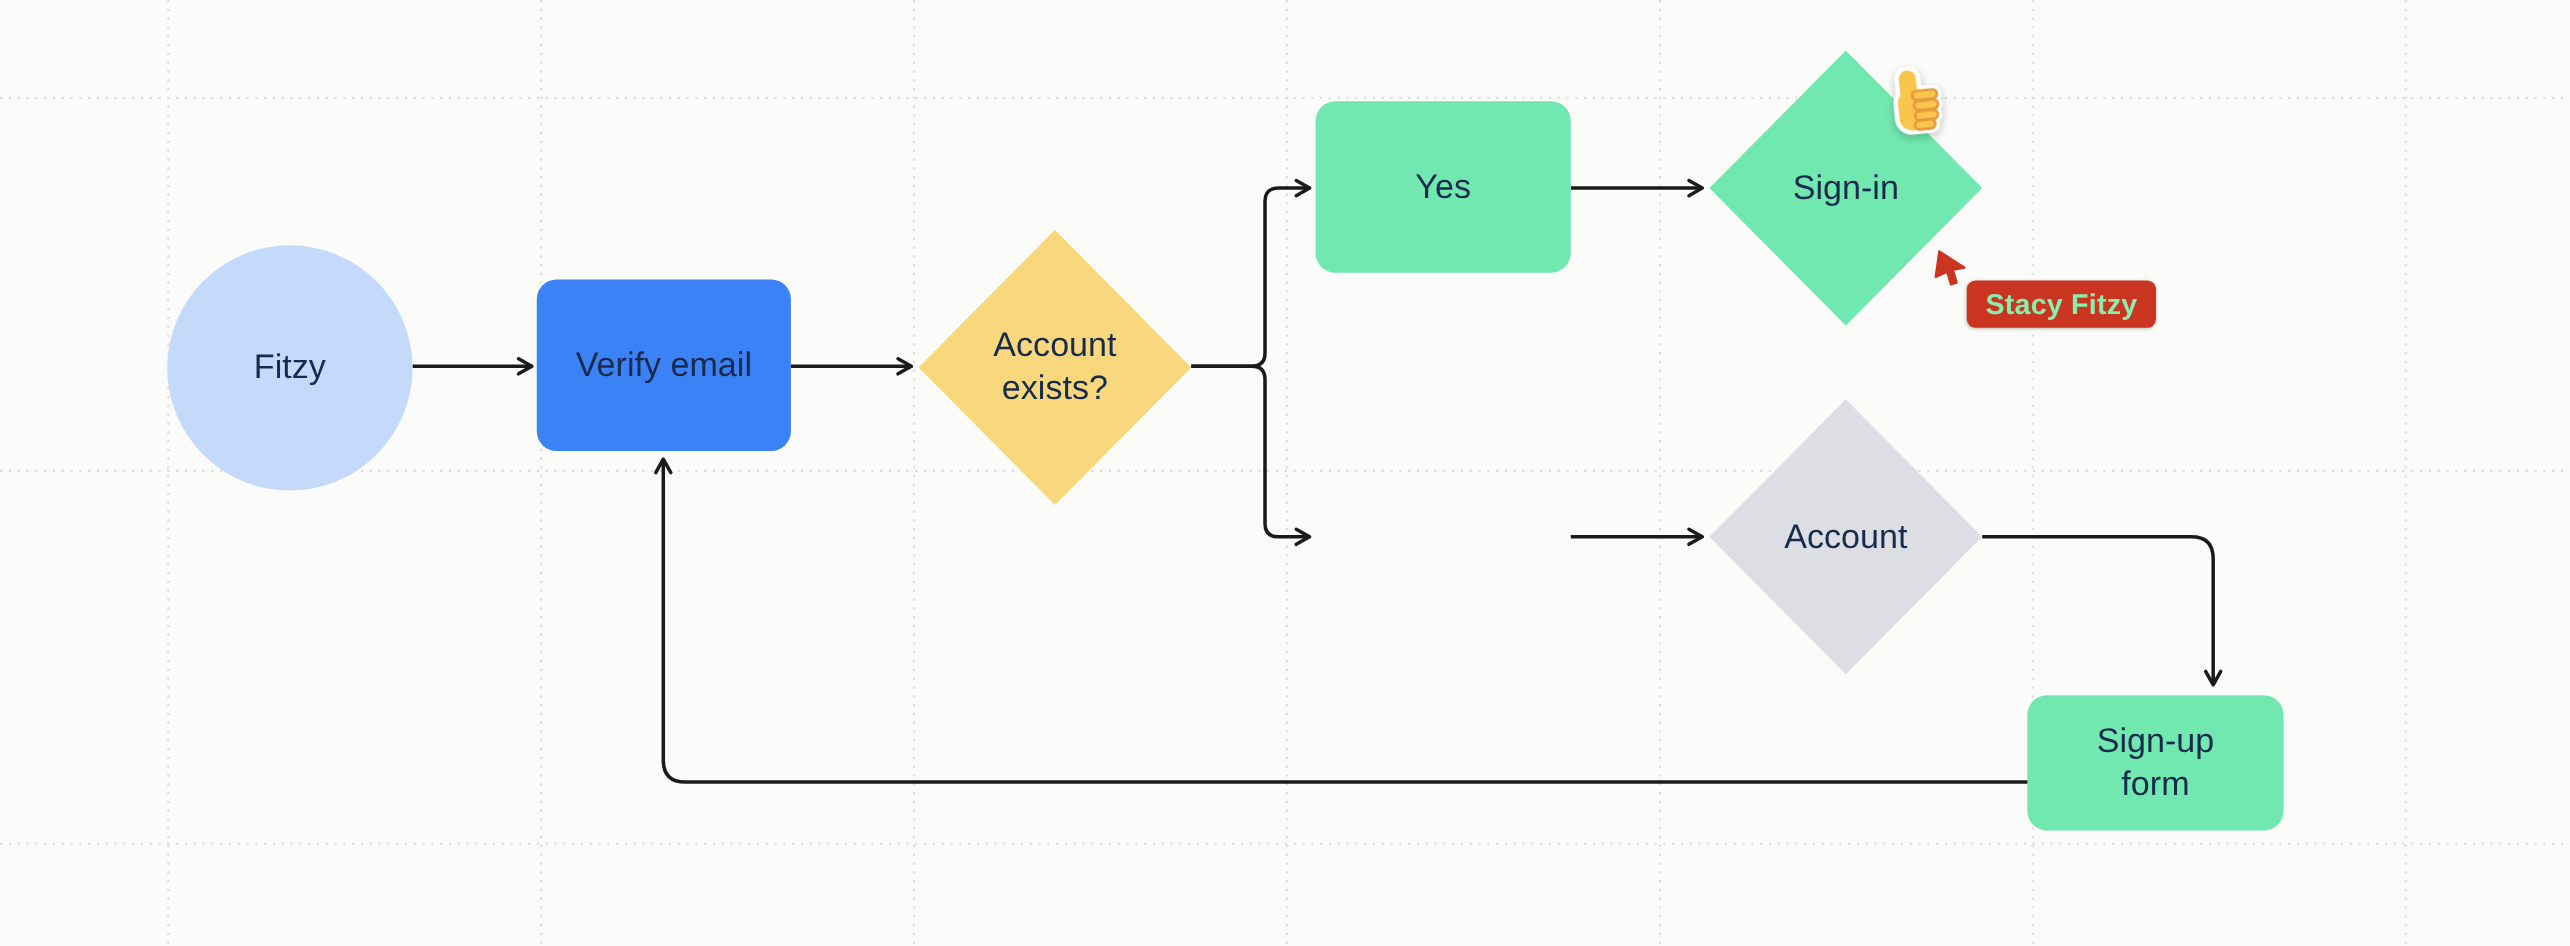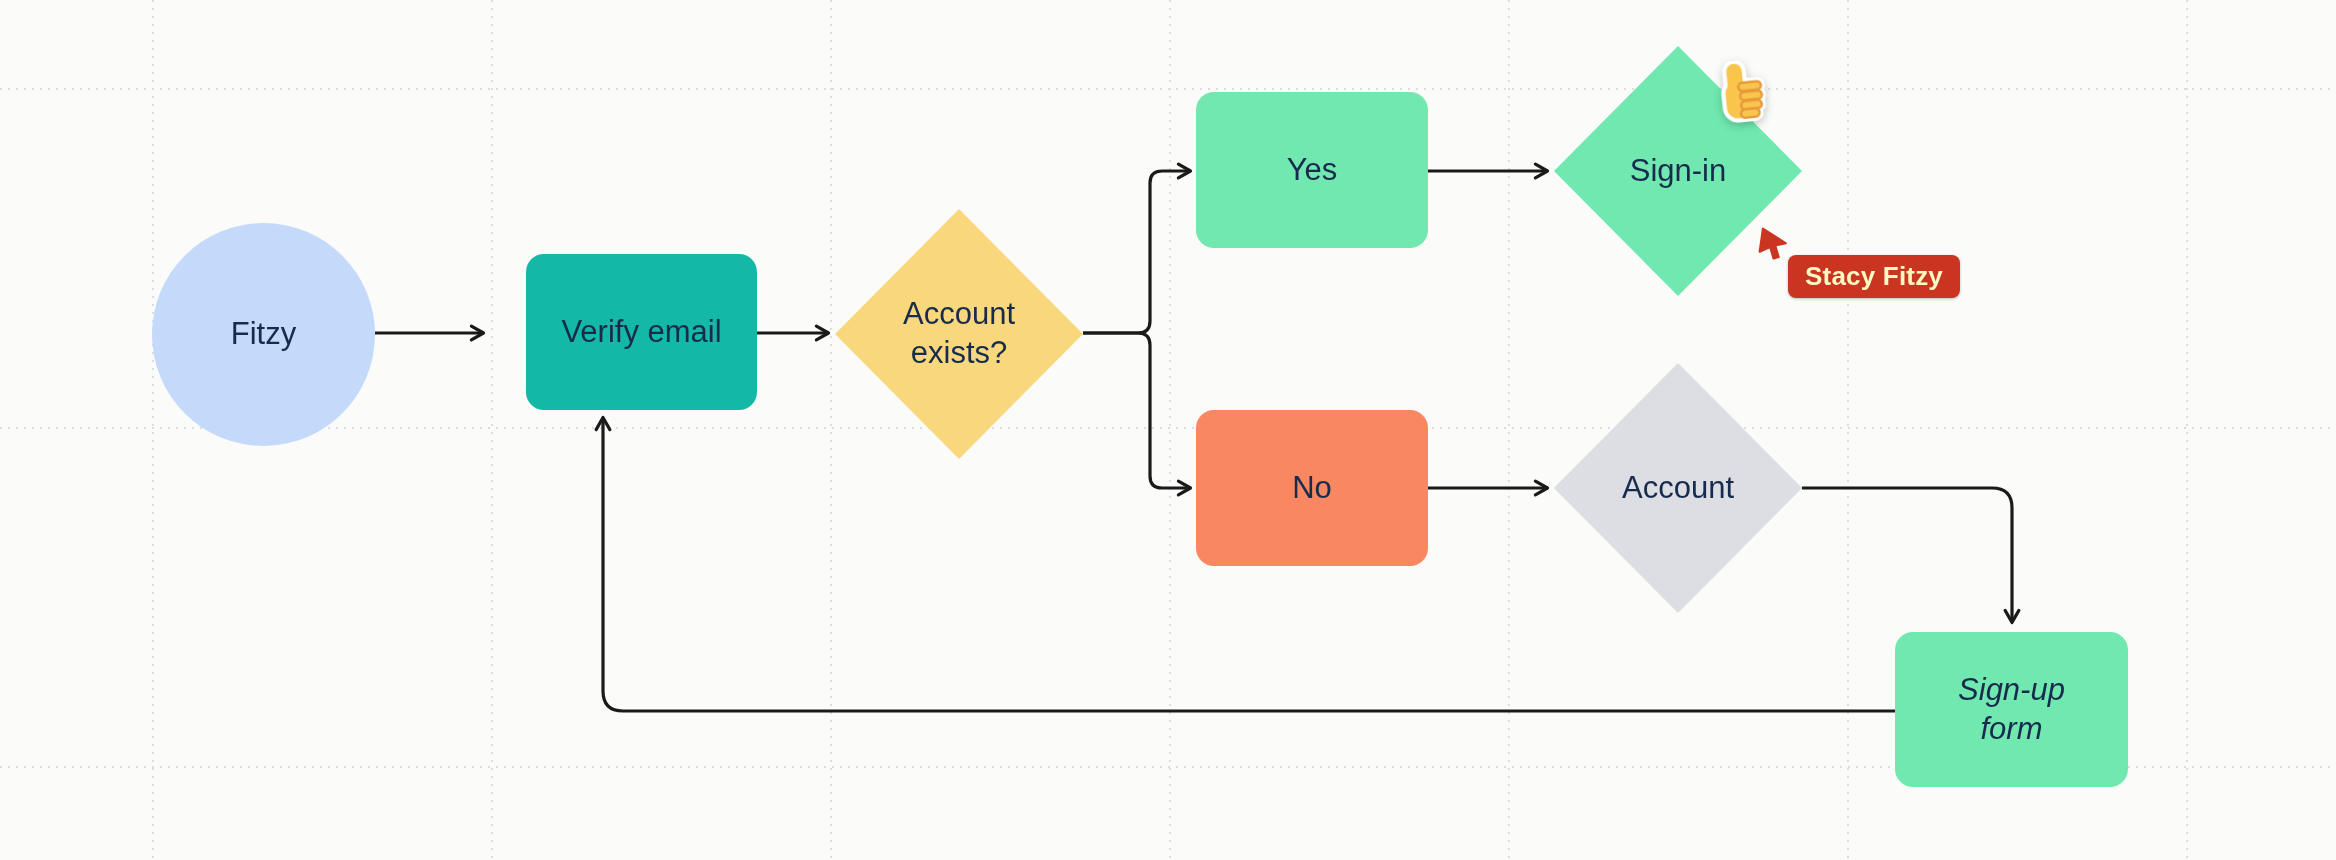--- a/index.html
+++ b/index.html
@@ -26,35 +26,35 @@
   .label{pointer-events:none;}
 
   
   #n-start   {left:152px;top:223px;width:223px;height:223px;}
   #n-verify  {left:488px;top:254px;width:231px;height:156px;}
   #n-account {left:835px;top:209px;width:248px;height:250px;}
   #n-yes     {left:1196px;top:92px;width:232px;height:156px;}
   #n-signin  {left:1554px;top:46px;width:248px;height:250px;}
   #n-no      {left:1196px;top:410px;width:232px;height:156px;}
   #n-redirect{left:1554px;top:363px;width:248px;height:250px;}
-  #n-signup  {left:1895px;top:632px;width:233px;height:155px;font-style:italic;}
+  #n-signup  {left:1843px;top:632px;width:233px;height:123px;}
   #n-account .label{max-width:176px;}
   #n-signup  .label{max-width:140px;}
 
   .sticker{
     position:absolute;z-index:3;left:1712px;top:60px;
     filter:drop-shadow(0 3px 4px rgba(0,0,0,.22));
     transform:rotate(-6deg);
   }
   .cursor{position:absolute;z-index:4;left:1756px;top:228px;transform:rotate(8deg);}
   .badge{
     position:absolute;z-index:4;left:1788px;top:255px;height:43px;
     display:flex;align-items:center;justify-content:center;
     padding:0 17px;border-radius:8px;box-sizing:border-box;
-    color:#fef9c3;font-size:26px;font-weight:700;letter-spacing:.2px;
+    color:#86efac;font-size:26px;font-weight:700;letter-spacing:.2px;
     box-shadow:0 1px 3px rgba(0,0,0,.25);
   }
 </style>
 </head>
 <body>
 
 <div class="canvas">
 
   <svg class="wires" width="2336" height="860" viewBox="0 0 2336 860">
     <defs>
@@ -85,39 +85,36 @@
       <path class="wire" marker-end="url(#arrowhead)" d="M1428 488 H1547"></path>
       <path class="wire" marker-end="url(#arrowhead)" d="M1802 488 H1992 Q2012 488 2012 508 V622"></path>
       <path class="wire" marker-end="url(#arrowhead)" d="M1895 711 H623 Q603 711 603 691 V418"></path>
     </g>
   </svg>
 
   <div class="node circle" id="n-start" style="background: rgb(197, 218, 250);">
     <span class="label">Fitzy</span>
   </div>
 
-  <div class="node rect" id="n-verify" style="background: #14b8a6; margin-left: 38px;">
+  <div class="node rect" id="n-verify" style="background: #3b82f6;">
     <span class="label">Verify email</span>
   </div>
 
   <div class="node diamond" id="n-account" style="background: rgb(249, 216, 125);">
     <span class="label">Account exists?</span>
   </div>
 
   <div class="node rect" id="n-yes" style="background: rgb(112, 232, 176);">
     <span class="label">Yes</span>
   </div>
 
   <div class="node diamond" id="n-signin" style="background: rgb(112, 232, 176);">
     <span class="label">Sign-in</span>
   </div>
 
-  <div class="node rect" id="n-no" style="background: rgb(249, 135, 98);">
-    <span class="label">No</span>
-  </div>
 
   <div class="node diamond" id="n-redirect" style="background: rgb(220, 222, 228);">
     <span class="label">Account</span>
   </div>
 
   <div class="node rect" id="n-signup" style="background: rgb(112, 232, 176);">
     <span class="label">Sign-up form</span>
   </div>
 
   <div class="sticker">

